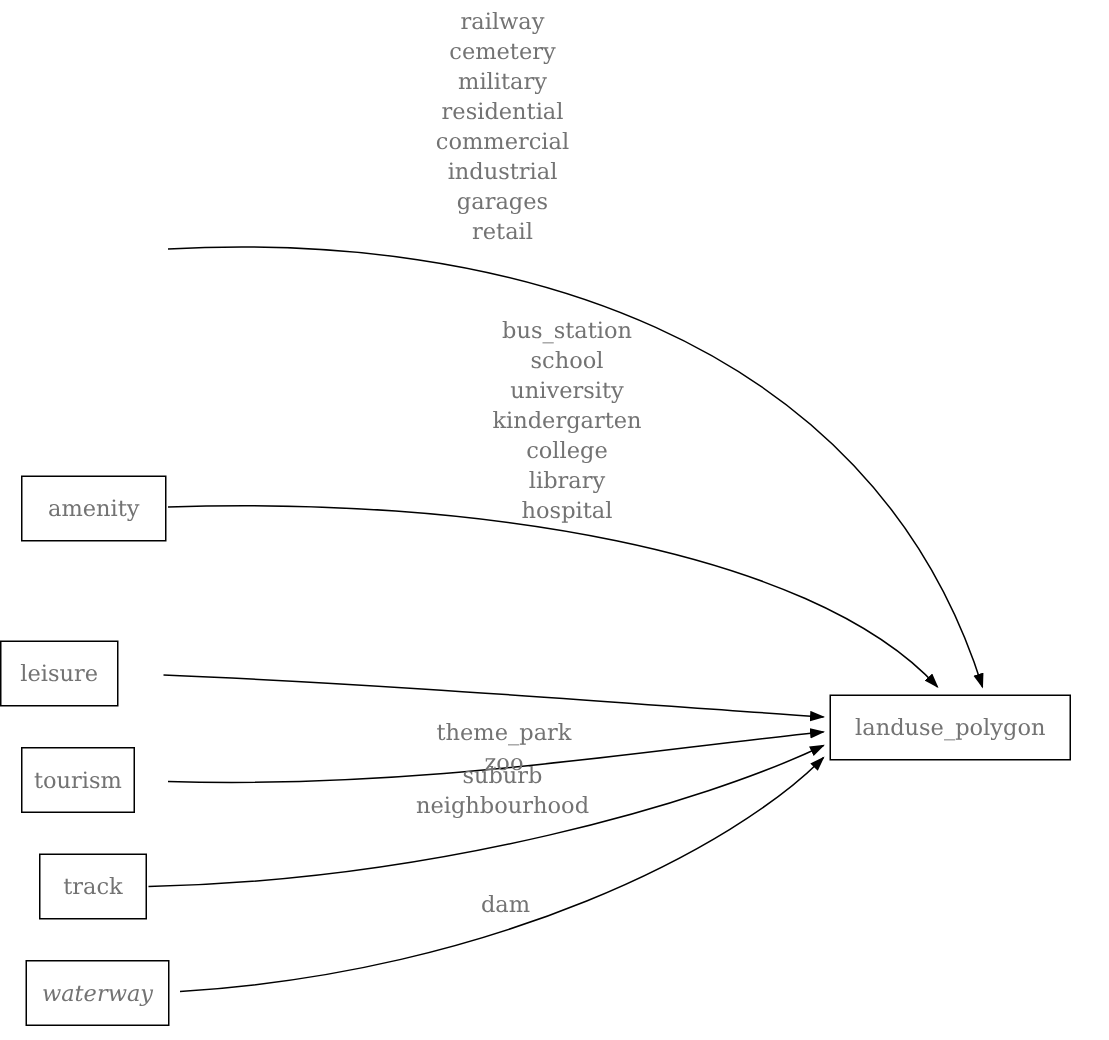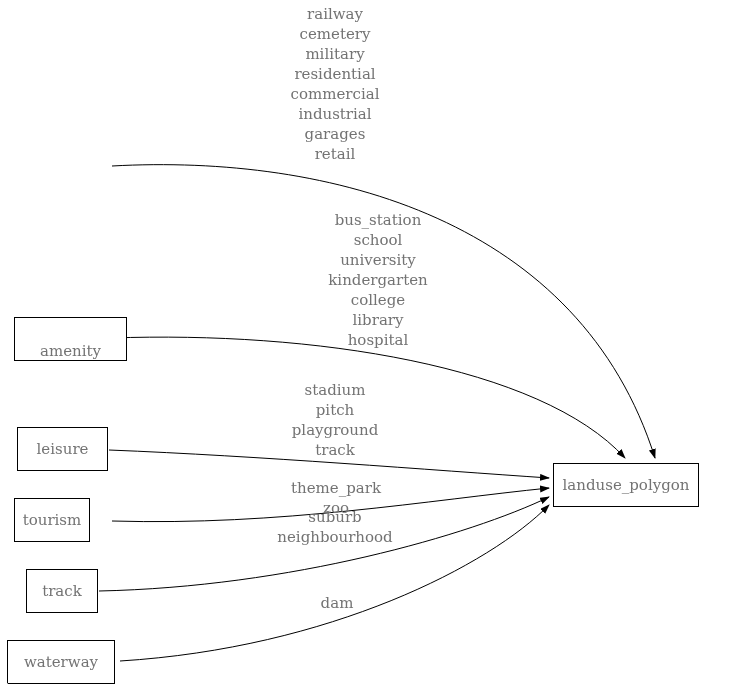--- a/index.html
+++ b/index.html
@@ -74,51 +74,47 @@
 retail</div>
 
   <div class="edge-label" style="left:338px; top:210px;margin-left:40px;">bus_station
 school
 university
 kindergarten
 college
 library
 hospital</div>
 
-  <div class="edge-label" style="left:335px; top:380px;">stadium
-pitch
-playground
-track</div>
 
   <div class="edge-label" style="left:336px; top:478px;text-align:center;">theme_park
 zoo</div>
 
   <div class="edge-label" style="left:335px; top:507px;">suburb
 neighbourhood</div>
 
   <div class="edge-label" style="left:337px; top:593px;text-align:right;">dam</div>
 
 
-  <div class="node" style="left:14px; top:317px; width:113px; height:44px;align-items:flex-end;">
+  <div class="node" style="left:14px; top:317px; width:97px; height:44px;">
     <span>amenity</span>
   </div>
 
-  <div class="node" style="left:17px; top:427px; width:91px; height:44px;">
+  <div class="node" style="left:0; top:427px; width:79px; height:44px;">
     <span>leisure</span>
   </div>
 
   <div class="node" style="left:14px; top:498px; width:76px; height:44px;">
     <span>tourism</span>
   </div>
 
   <div class="node" style="left:26px; top:569px; width:72px; height:44px;">
     <span>track</span>
   </div>
 
-  <div class="node" style="left:7px; top:640px; width:108px; height:44px;">
+  <div class="node" style="left:17px; top:640px; width:96px; height:44px;font-style:italic;">
     <span>waterway</span>
   </div>
 
-  <div class="node" style="left:553px; top:463px; width:146px; height:44px;">
+  <div class="node" style="left:553px; top:463px; width:161px; height:44px;">
     <span>landuse_polygon</span>
   </div>
 
 </div>
 
 </body></html>

